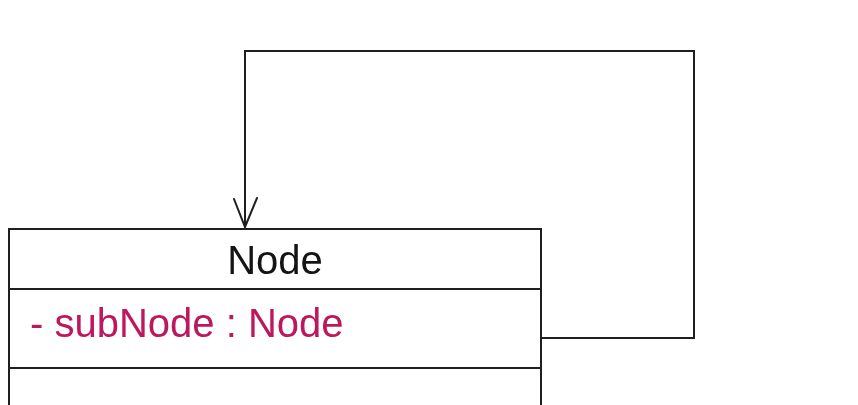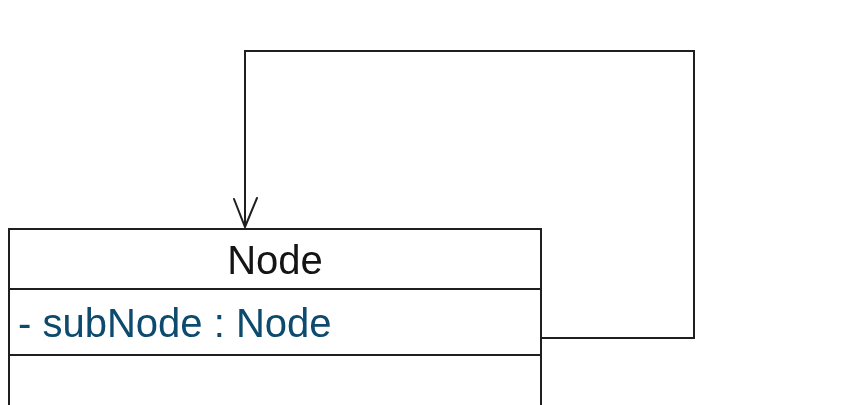--- a/index.html
+++ b/index.html
@@ -39,26 +39,26 @@
   .uml-class-title {
     height: 60px;
     border-bottom: 2px solid var(--line);
     text-align: center;
     line-height: 60px;
     font-size: 40px;
     color: #141414;
     white-space: nowrap;
   }
   .uml-class-attrs {
-    height: 66px;
+    height: 79px;
     border-bottom: 2px solid var(--line);
     line-height: 66px;
     font-size: 40px;
-    color: #0c4a6e;
-    padding-left: 8px;
+    color: #be185d;
+    padding-left: 20px;
     white-space: nowrap;
     overflow: hidden;
   }
   .uml-class-methods {
     height: 64px;
   }
   .assoc-label {
     position: absolute;
     left: 701px;
     top: 177px;

